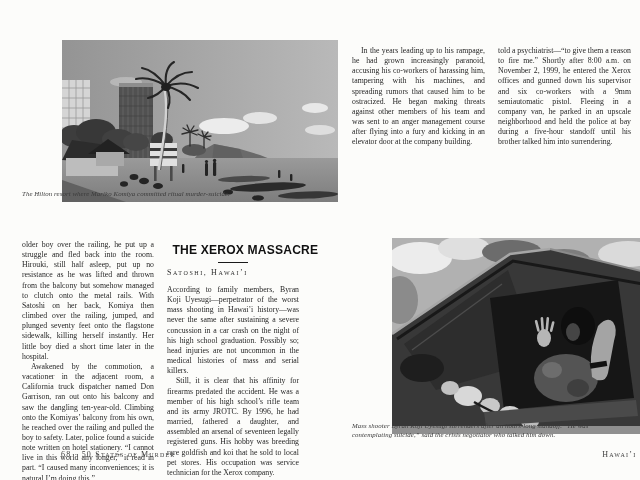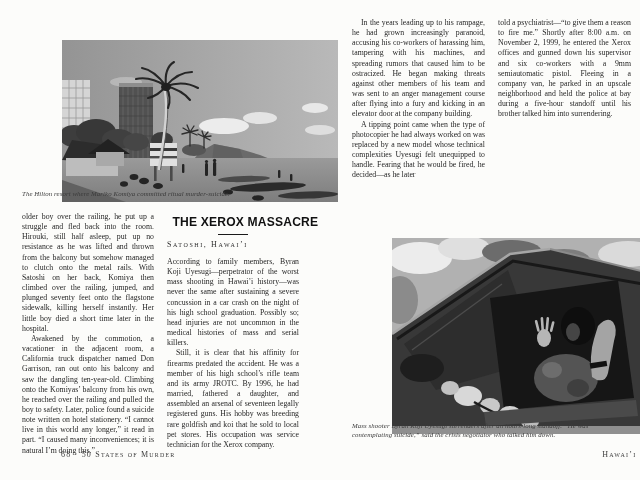--- a/index.html
+++ b/index.html
@@ -13,21 +13,21 @@
   .photo-left{left:22px;top:24px;width:276px;height:162px;}
   .photo-right{left:352px;top:222px;width:278px;height:196px;}
   
   .caption{
     position:absolute;font-style:italic;font-size:6.8px;line-height:8.6px;
     color:#3a3a3a;letter-spacing:.1px;
   }
   .caption-left{left:22px;top:190px;width:276px;}
   .caption-right{left:352px;top:422px;width:278px;}
   
-  .cols{position:absolute;display:flex;gap:13px;}
+  .cols{position:absolute;display:flex;gap:13px;margin-top:28px;}
   .cols-left{left:22px;top:212px;width:277px;}
   .cols-right{left:352px;top:18px;width:279px;}
   .col{width:132px;}
   .col p{
     margin:0;font-size:7.8px;line-height:10.15px;text-align:justify;
     hyphens:none;word-spacing:-0.1px;
   }
   .col p.indent{text-indent:9px;}
   
   .article-head{text-align:left;margin-bottom:7px;}
@@ -168,21 +168,20 @@
       <p>According to family members, Byran Koji Uyesugi—perpetrator of the worst mass shooting in Hawai’i history—was never the same after sustaining a severe concussion in a car crash on the night of his high school graduation. Possibly so; head injuries are not uncommon in the medical histories of mass and serial killers.</p>
       <p class="indent">Still, it is clear that his affinity for firearms predated the accident. He was a member of his high school’s rifle team and its army JROTC. By 1996, he had married, fathered a daughter, and assembled an arsenal of seventeen legally registered guns. His hobby was breeding rare goldfish and koi that he sold to local pet stores. His occupation was service technician for the Xerox company.</p>
     </div>
   </div>
 
   <div class="footer footer-left">68 · 50 States of Murder</div>
 
   <div class="cols cols-right">
     <div class="col" style="width:133px;">
       <p class="indent">In the years leading up to his rampage, he had grown increasingly paranoid, accusing his co-workers of harassing him, tampering with his machines, and spreading rumors that caused him to be ostracized. He began making threats against other members of his team and was sent to an anger management course after flying into a fury and kicking in an elevator door at the company building.</p>
-      <p class="indent">A tipping point came when the type of photocopier he had always worked on was replaced by a new model whose technical complexities Uyesugi felt unequipped to handle. Fearing that he would be fired, he decided—as he later</p>
     </div>
     <div class="col" style="width:133px;">
       <p>told a psychiatrist—“to give them a reason to fire me.” Shortly after 8:00 a.m. on November 2, 1999, he entered the Xerox offices and gunned down his supervisor and six co-workers with a 9mm semiautomatic pistol. Fleeing in a company van, he parked in an upscale neighborhood and held the police at bay during a five-hour standoff until his brother talked him into surrendering.</p>
     </div>
   </div>
 
   <figure class="photo photo-right">
     <svg width="278" height="196" viewBox="0 0 278 196">
       <rect x="0" y="0" width="278" height="196" fill="#b1b1b1"></rect>
 

